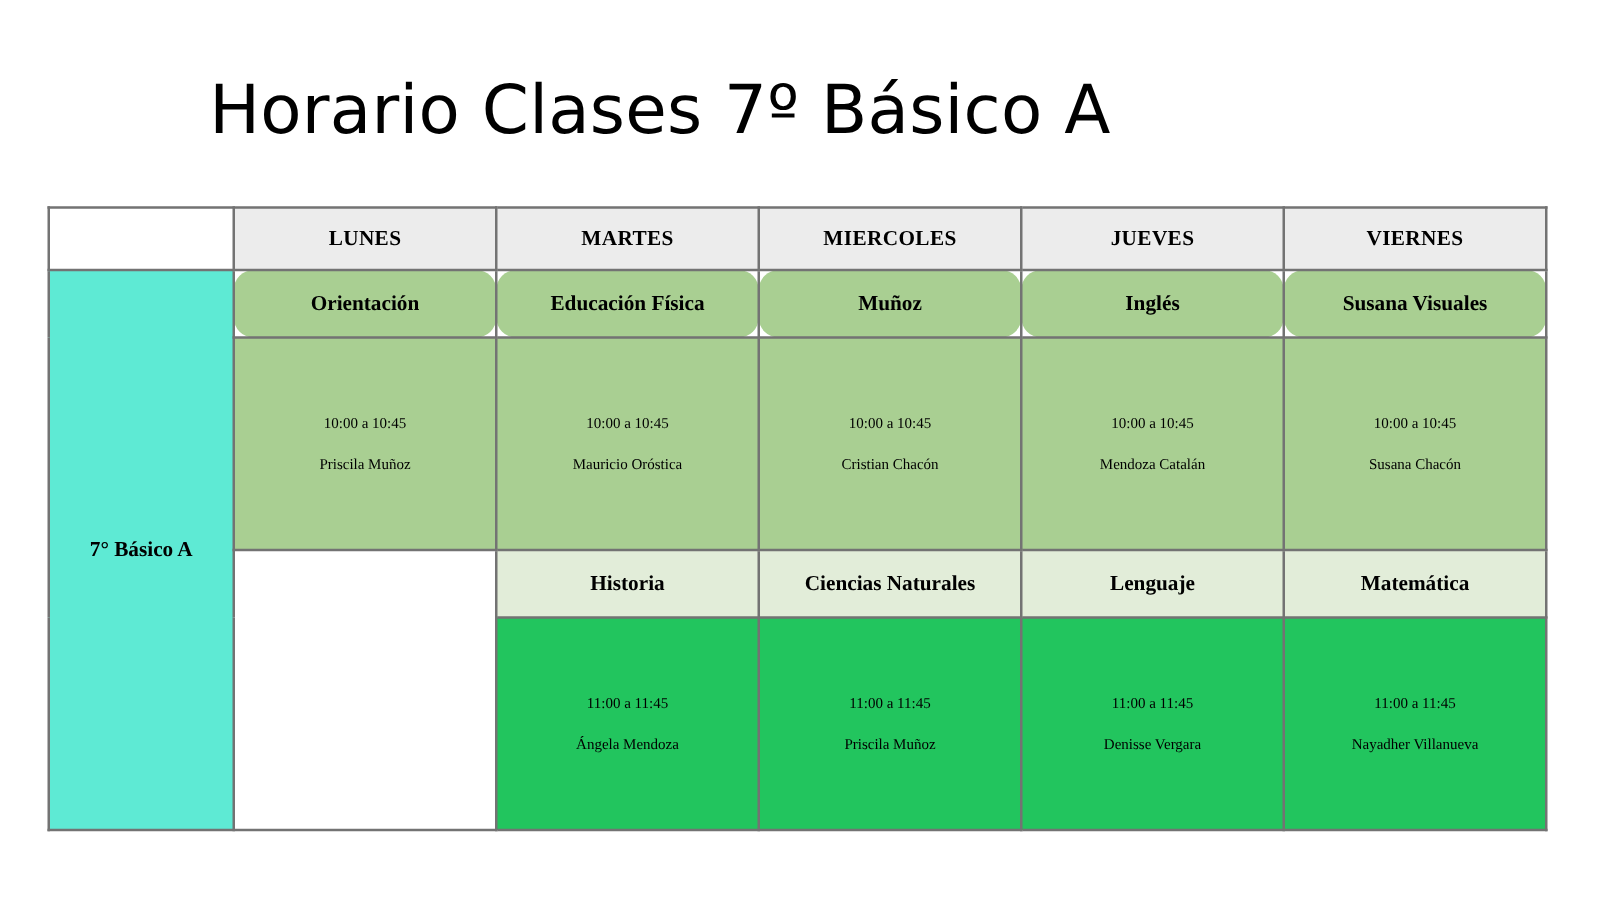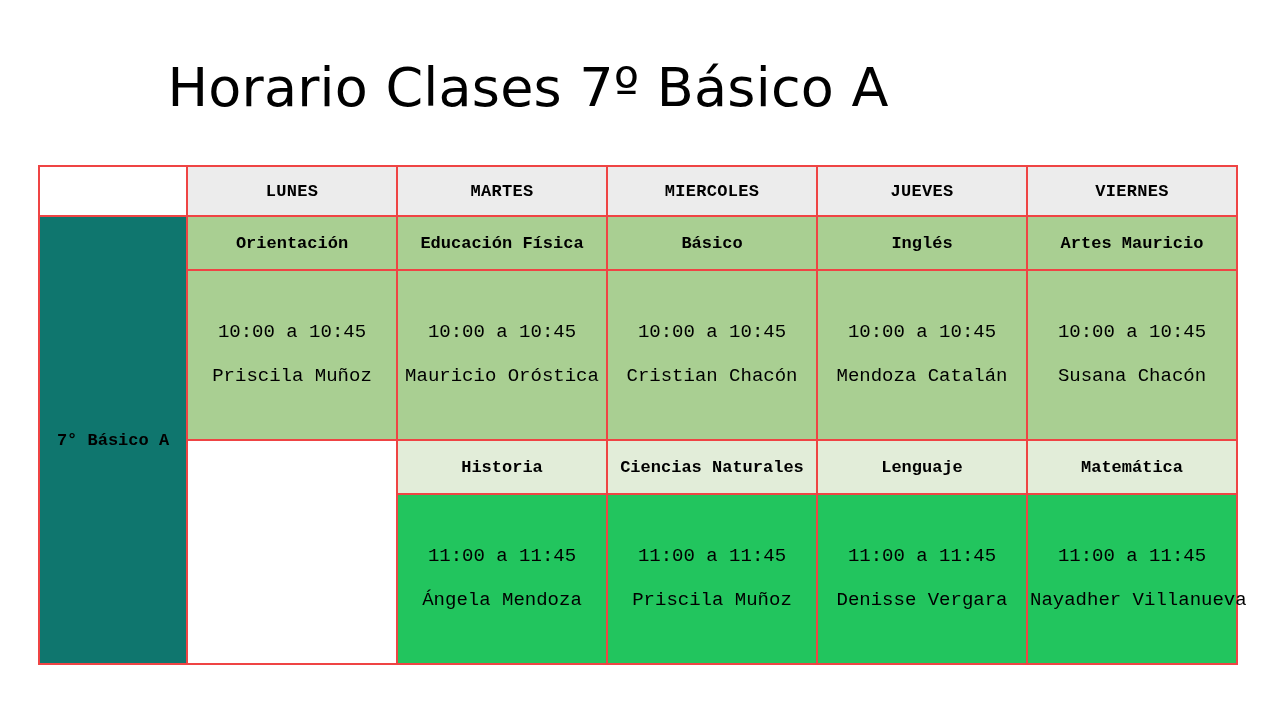--- a/index.html
+++ b/index.html
@@ -38,55 +38,56 @@
     left: 38px;
     top: 165px;
     width: 1200px;
   }
   table.schedule {
     border-collapse: collapse;
     table-layout: fixed;
     width: 1200px;
   }
   table.schedule td, table.schedule th {
-    border: 2px solid #ef4444;
+    border: 2px solid #737373;
     padding: 0;
     vertical-align: middle;
     text-align: center;
     font-size: 17px;
-    font-family: Liberation Mono, monospace;
+    font-family: Liberation Serif, serif;
   }
   col.c-corner { width: 148px; }
   col.c-day { width: 210px; }
 
   .corner-cell {
     background: #ffffff;
     border: 2px solid #2f2f2f;
     height: 48px;
   }
   .day-head {
     background: #ececec;
     font-weight: bold;
     font-size: 21px;
     height: 48px;
     letter-spacing: 0.3px;
   }
   .class-label {
-    background: #0f766e;
+    background: #5eead4;
     font-weight: bold;
     font-size: 19px;
     padding: 8px 4px;
     vertical-align: middle;
     margin-top: 28px;
   }
   .subject-dark {
     background: #a9cf92;
     font-weight: bold;
     font-size: 17px;
     height: 52px;
+    border-radius: 16px;
   }
   .detail-dark {
     background: #a9cf92;
     height: 168px;
     vertical-align: top;
     padding-top: 14px;
   }
   .subject-light {
     background: #e2edd9;
     font-weight: bold;
@@ -98,21 +99,21 @@
     height: 168px;
     vertical-align: top;
     padding-top: 14px;
   }
   .empty-cell {
     background: #ffffff;
   }
   .line {
     display: block;
     line-height: 1.45;
-    font-size: 19px;
+    font-size: 12px;
     padding: 1px 2px;
   }
   .line.time { margin-bottom: 14px; }
   .nowrap { white-space: nowrap; }
 </style>
 </head>
 <body>
 
 <div class="slide">
 
@@ -135,23 +136,23 @@
           <td class="day-head">MARTES</td>
           <td class="day-head">MIERCOLES</td>
           <td class="day-head">JUEVES</td>
           <td class="day-head">VIERNES</td>
         </tr>
 
         <tr>
           <td class="class-label" rowspan="4">7° Básico A</td>
           <td class="subject-dark">Orientación</td>
           <td class="subject-dark">Educación Física</td>
-          <td class="subject-dark">Básico</td>
+          <td class="subject-dark">Muñoz</td>
           <td class="subject-dark">Inglés</td>
-          <td class="subject-dark">Artes Mauricio</td>
+          <td class="subject-dark">Susana Visuales</td>
         </tr>
 
         <tr>
           <td class="detail-dark">
             <span class="line time">10:00 a 10:45</span>
             <span class="line">Priscila Muñoz</span>
           </td>
           <td class="detail-dark">
             <span class="line time">10:00 a 10:45</span>
             <span class="line">Mauricio Oróstica</span>

